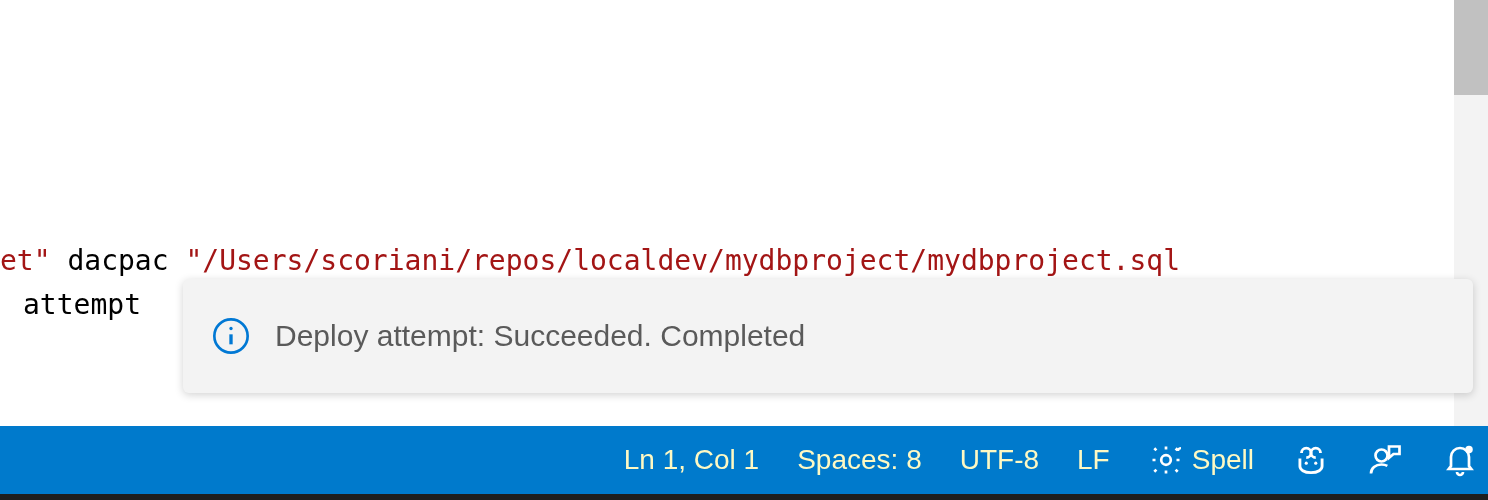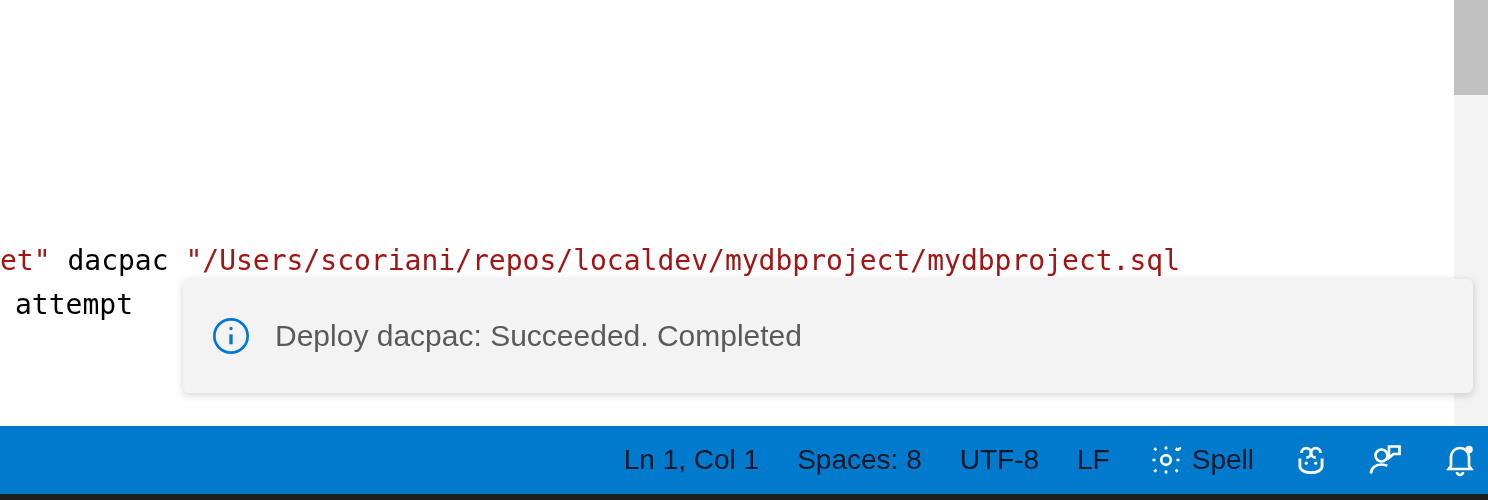--- a/index.html
+++ b/index.html
@@ -23,21 +23,21 @@
     }
     .code-line-1 {
       position: absolute;
       top: 239px;
       left: 0;
       white-space: nowrap;
     }
     .code-line-2 {
       position: absolute;
       top: 283px;
-      left: 4px;
+      left: 12px;
       white-space: nowrap;
       padding-left: 11px;
     }
     .tok-red { color: #a31515; }
     .tok-default { color: #000000; }
     .notification {
       position: absolute;
       top: 279px;
       left: 183px;
       width: 1290px;
@@ -77,21 +77,21 @@
       height: 95px;
       background: #c1c1c1;
     }
     .status-bar {
       position: absolute;
       bottom: 6px;
       left: 0;
       width: 100%;
       height: 68px;
       background: #007acc;
-      color: #0f172a;
+      color: #fef9c3;
       display: flex;
       align-items: center;
       justify-content: flex-end;
       padding: 0 8px 0 16px;
       font-size: 28px;
       gap: 34px;
     }
     .status-bar .status-item {
       display: flex;
       align-items: center;
@@ -133,21 +133,21 @@
 </div>
 
 <div class="notification">
   <span class="info-icon">
     <svg width="40" height="40" viewBox="0 0 24 24" fill="none" stroke="#0078d4" stroke-width="1.6">
       <circle cx="12" cy="12" r="10"></circle>
       <line x1="12" y1="11" x2="12" y2="17" stroke-width="2"></line>
       <circle cx="12" cy="7.5" r="1" fill="#0078d4" stroke="none"></circle>
     </svg>
   </span>
-  <span class="msg">Deploy dacpac: Succeeded. Completed</span>
+  <span class="msg">Deploy attempt: Succeeded. Completed</span>
 </div>
 
 <div class="status-bar">
   <div class="status-item">
     <span>Ln 1, Col 1</span>
   </div>
   <div class="status-item">
     <span>Spaces: 8</span>
   </div>
   <div class="status-item">

